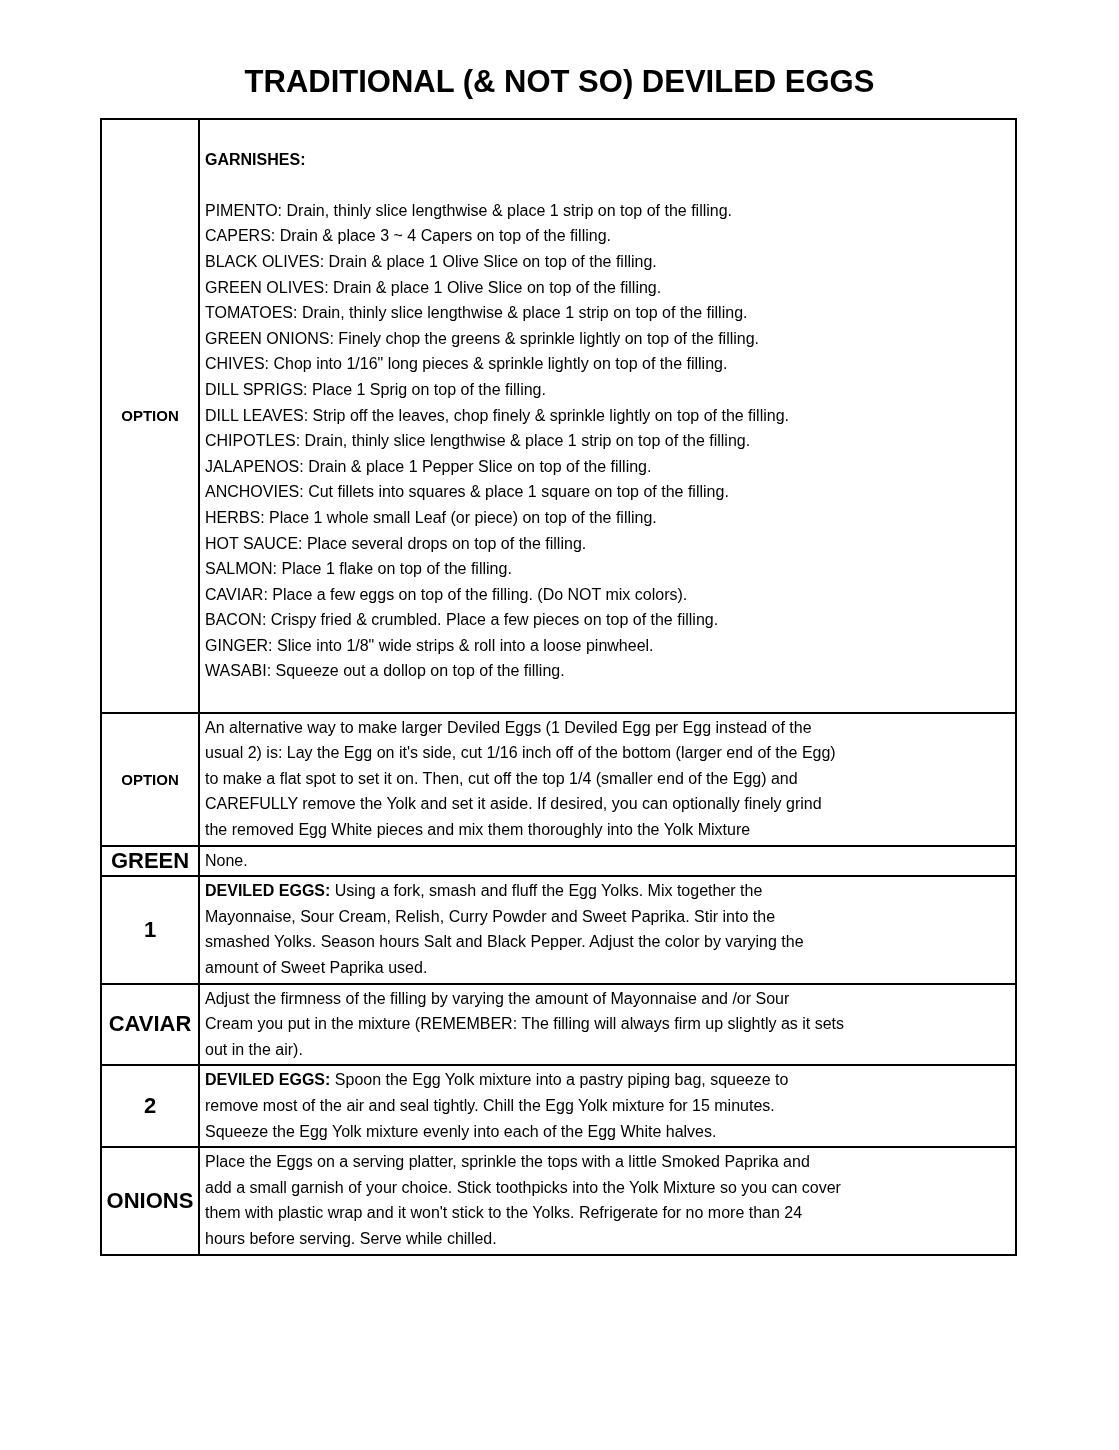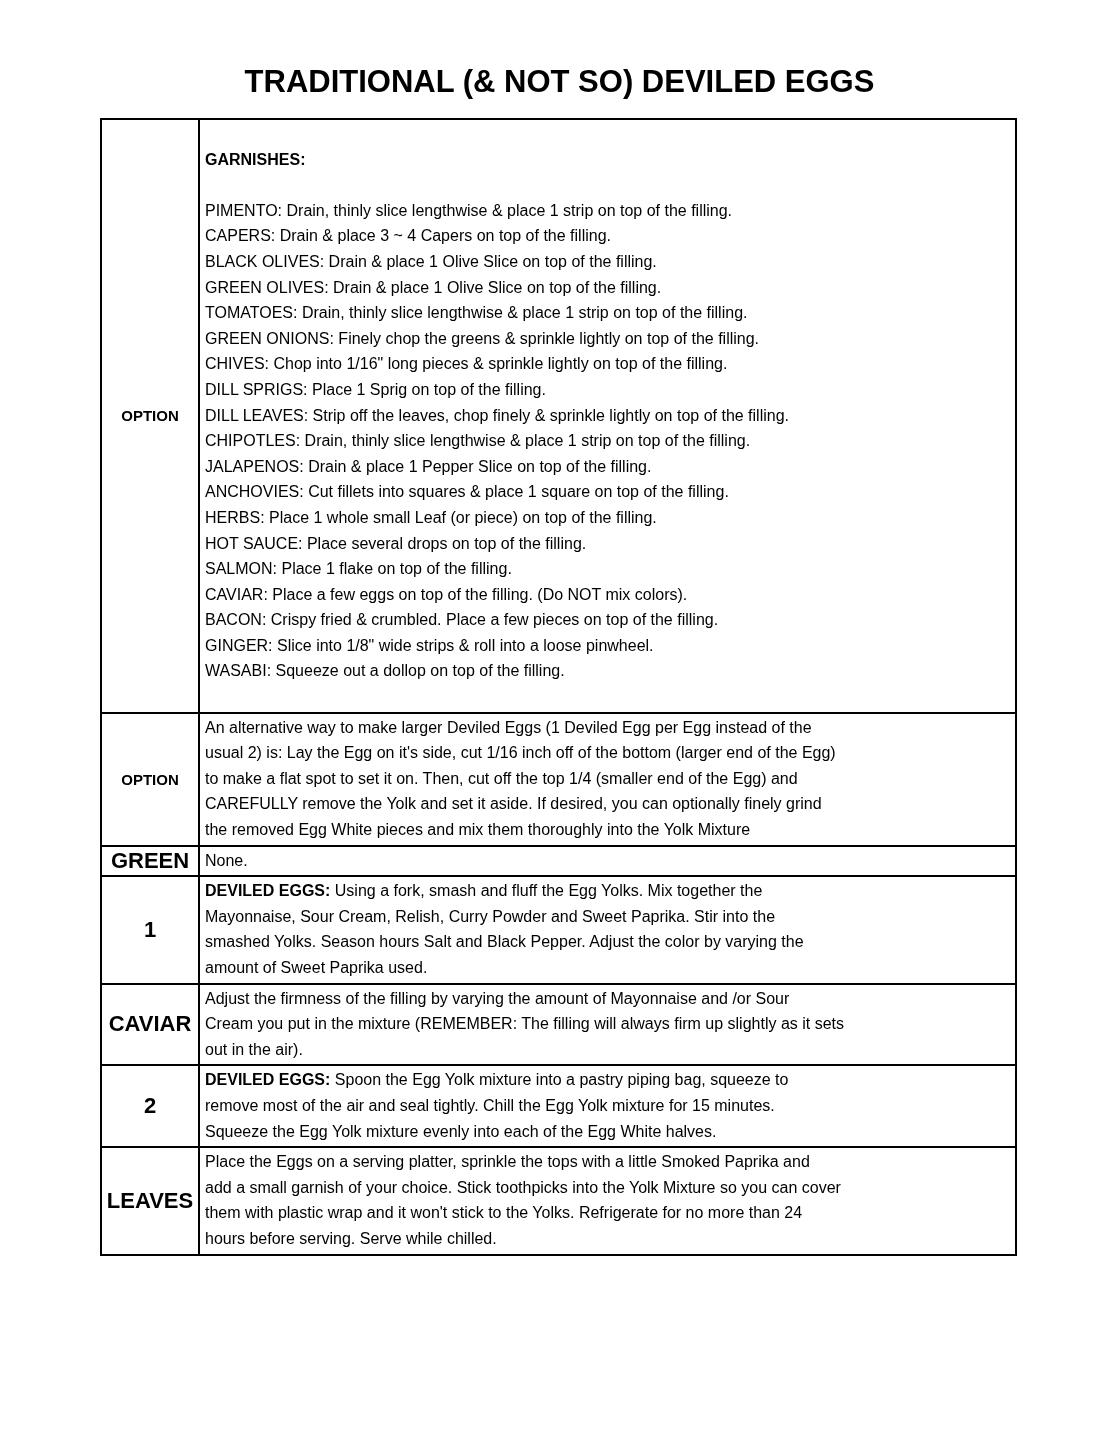--- a/index.html
+++ b/index.html
@@ -94,20 +94,20 @@
 Cream you put in the mixture (REMEMBER: The filling will always firm up slightly as it sets
 out in the air).</td>
     </tr>
     <tr>
       <td class="label-cell label-large">2</td>
       <td class="content-cell"><span class="bold">DEVILED EGGS:</span><span> Spoon the Egg Yolk mixture into a pastry piping bag, squeeze to
 remove most of the air and seal tightly. Chill the Egg Yolk mixture for 15 minutes.
 Squeeze the Egg Yolk mixture evenly into each of the Egg White halves.</span></td>
     </tr>
     <tr>
-      <td class="label-cell label-large">LEAVES</td>
+      <td class="label-cell label-large">ONIONS</td>
       <td class="content-cell">Place the Eggs on a serving platter, sprinkle the tops with a little Smoked Paprika and
 add a small garnish of your choice. Stick toothpicks into the Yolk Mixture so you can cover
 them with plastic wrap and it won't stick to the Yolks. Refrigerate for no more than 24
 hours before serving. Serve while chilled.</td>
     </tr>
   </tbody>
 </table>
 
 </body></html>

